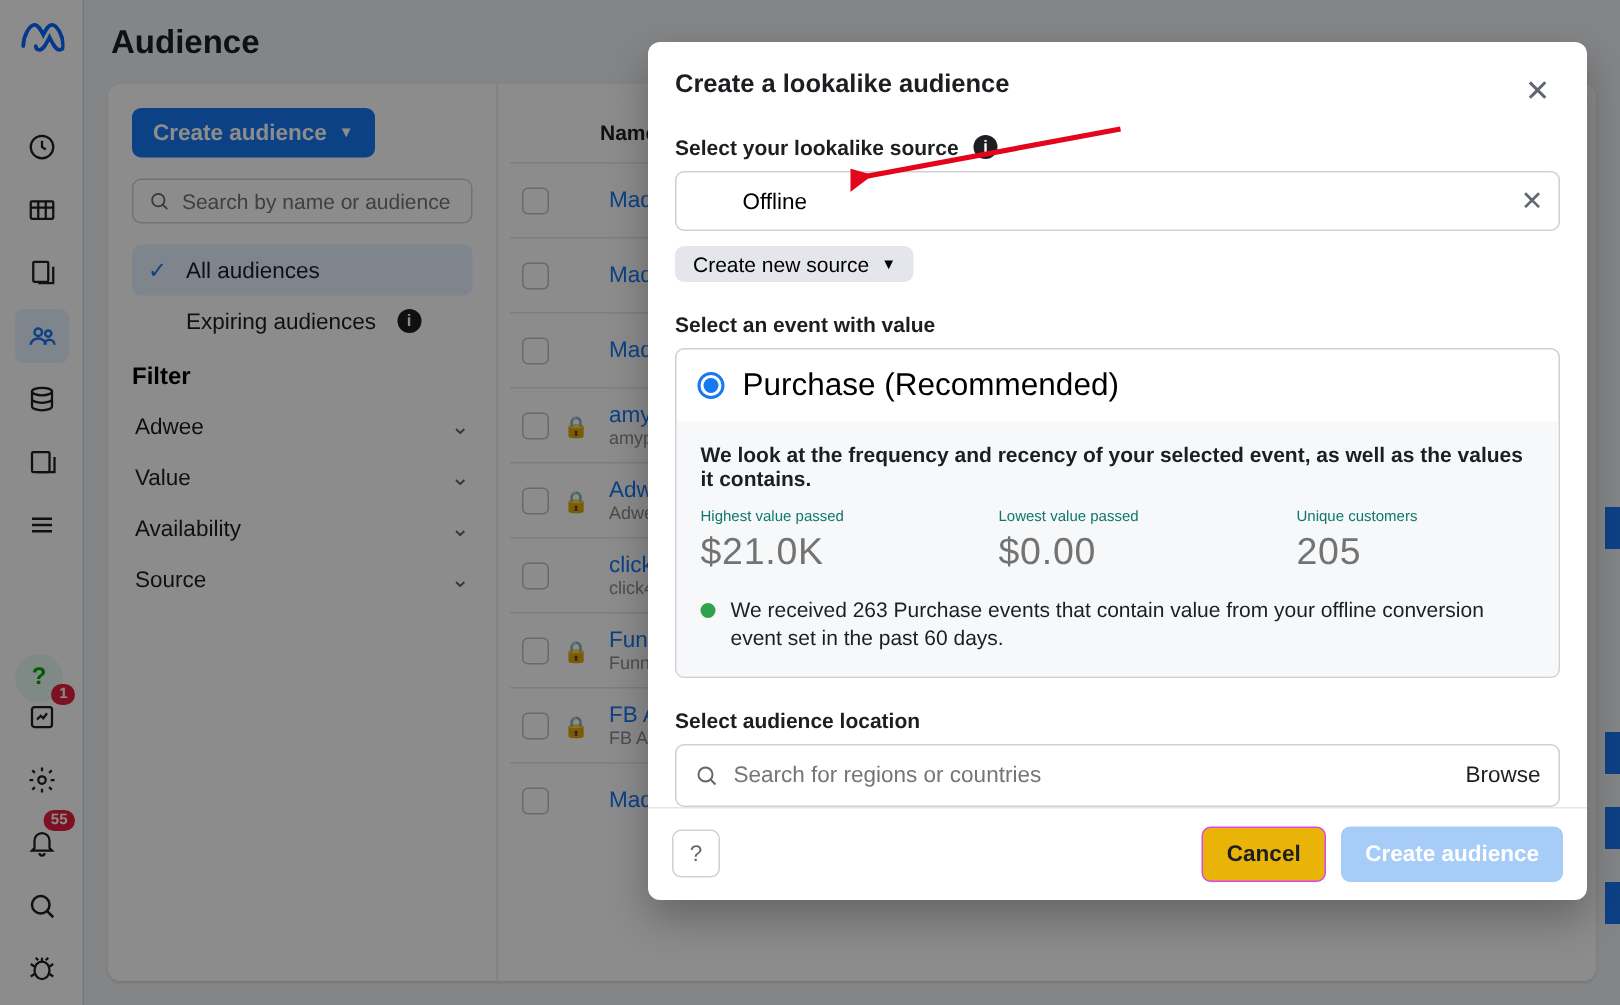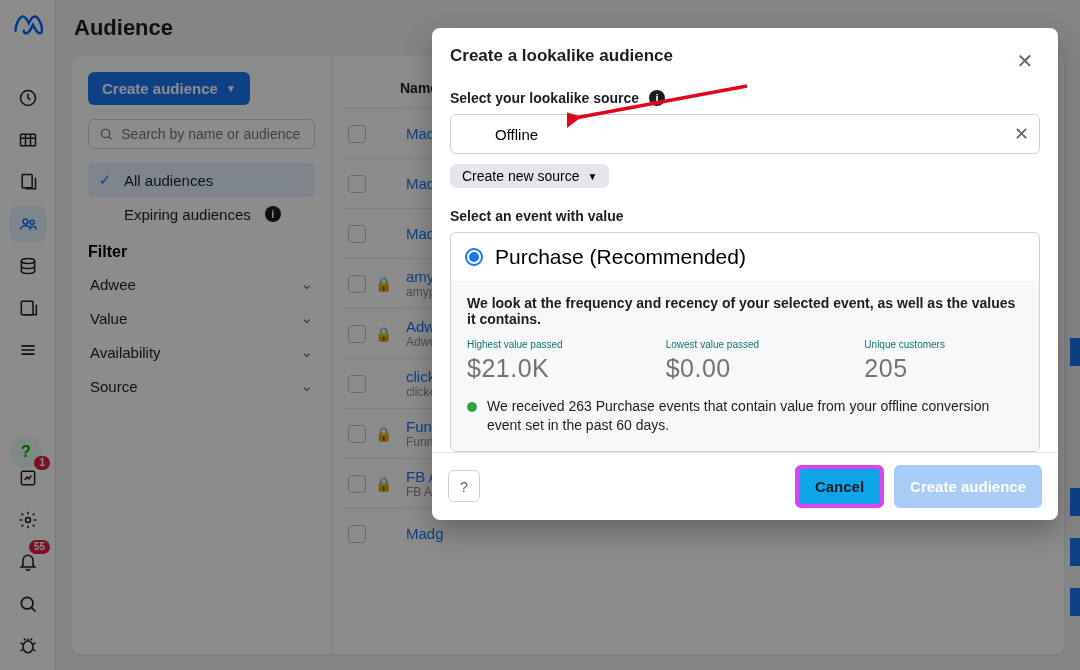--- a/index.html
+++ b/index.html
@@ -66,21 +66,21 @@
     .stat .sv{font-size:25px;color:#737373;letter-spacing:.5px}
     .foot-note{display:flex;gap:10px;align-items:flex-start;margin-top:14px;font-size:14px;color:#1c1e21;line-height:1.35}
     .dot-green{width:10px;height:10px;border-radius:50%;background:#31a24c;flex-shrink:0;margin-top:5px}
     .loc-box{border:1px solid #ced0d4;border-radius:6px;height:42px;display:flex;align-items:center;gap:10px;padding:0 12px;color:#65676b;font-size:15px}
     .loc-box input{border:none;outline:none;font-size:15px;flex:1}
     .loc-box .browse{color:#1c1e21;cursor:pointer}
     .m-footer{border-top:1px solid #e4e6eb;padding:12px 16px;display:flex;align-items:center;justify-content:space-between}
     .q-icon{width:32px;height:32px;border:1px solid #ced0d4;border-radius:6px;display:flex;align-items:center;justify-content:center;color:#606770;font-size:15px}
     .btns{display:flex;gap:10px}
     .btn{border-radius:6px;padding:9px 16px;font-size:15px;font-weight:600;cursor:pointer}
-    .btn-secondary{background:#0ea5e9;border:4px solid #d946ef;color:#1c1e21}
+    .btn-secondary{background:#eab308;border:1px solid #d946ef;color:#1c1e21}
     .btn-primary-disabled{background:#a6ccf7;border:none;color:#fff}
     
     .arrow{position:absolute;z-index:20;left:567px;top:80px;pointer-events:none}
     .mag{width:16px;height:16px}
     
     .edge-tab{position:absolute;right:0;width:10px;height:28px;background:#1877f2;z-index:0}
   </style>
 </head>
 <body>
 
@@ -344,20 +344,31 @@
               </div>
           </div>
           <div class="foot-note">
             <span class="dot-green"></span>
             <span>We received 263 Purchase events that contain value from your offline conversion event set in the past 60 days.</span>
           </div>
         </div>
       </div>
     </div>
 
+    <div class="section">
+      <div class="label">Select audience location</div>
+      <div class="loc-box">
+        <svg class="mag" viewBox="0 0 24 24" fill="none" stroke="#65676b" stroke-width="2">
+            <circle cx="11" cy="11" r="7"></circle>
+            <path d="M21 21l-5-5"></path>
+          </svg>
+        <input placeholder="Search for regions or countries" style="">
+        <span class="browse">Browse</span>
+      </div>
+    </div>
 
     
   </div>
 
   <div class="m-footer">
     <div class="q-icon">?</div>
     <div class="btns">
       <button class="btn btn-secondary">Cancel</button>
       <button class="btn btn-primary-disabled">Create audience</button>
     </div>

